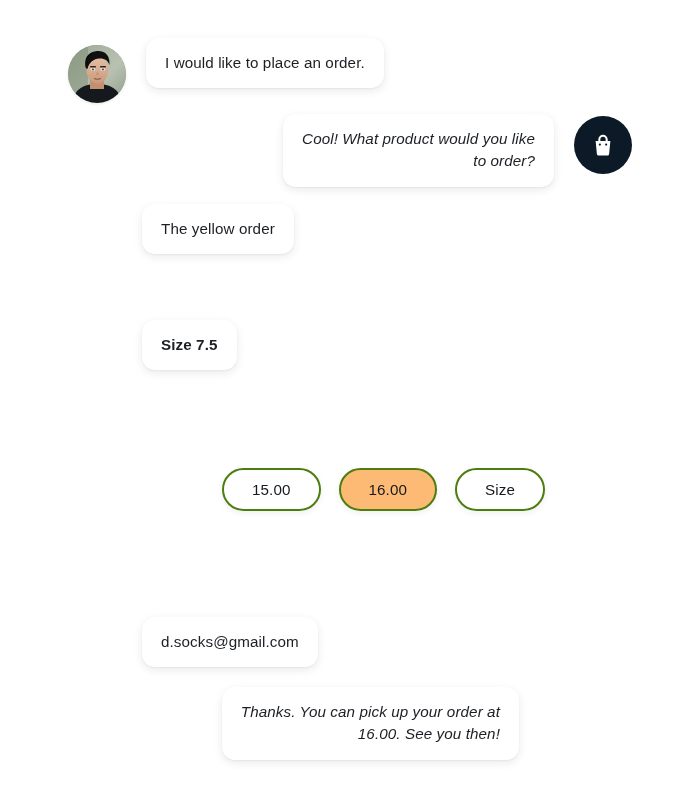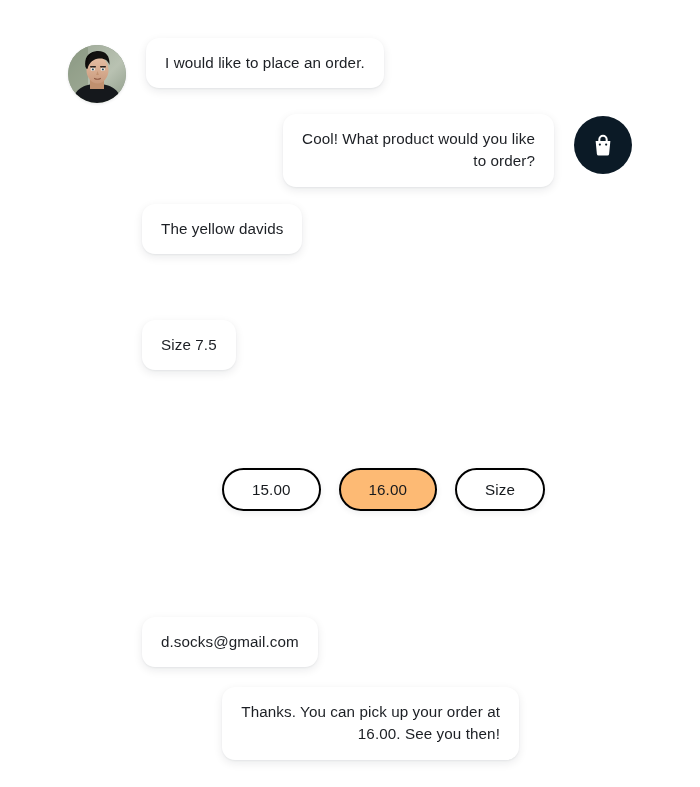--- a/index.html
+++ b/index.html
@@ -20,21 +20,21 @@
     background: #ffffff;
   }
 
   
   .row {
     position: absolute;
     display: flex;
     align-items: flex-start;
   }
   .row.left  { left: 68px; justify-content: flex-start; }
-  .row.right { right: 68px; justify-content: flex-end; flex-direction: row; }
+  .row.right { right: 68px; justify-content: flex-end; flex-direction: row; font-style: italic; }
 
   
   .avatar-user {
     width: 58px;
     height: 58px;
     border-radius: 50%;
     overflow: hidden;
     flex: 0 0 58px;
     margin-right: 20px;
     margin-top: 7px;
@@ -75,21 +75,21 @@
   .bubble.agent { text-align: right; }
   .bubble.user  { text-align: left; }
 
   
   .quick-replies {
     position: absolute;
     display: flex;
     gap: 18px;
   }
   .chip {
-    border: 2px solid #000000;
+    border: 2px solid #4d7c0f;
     background: #ffffff;
     color: #16191d;
     border-radius: 999px;
     font-family: "Liberation Sans", sans-serif;
     font-size: 15.2px;
     letter-spacing: .1px;
     padding: 12px 28px;
     cursor: pointer;
     line-height: 1;
     box-shadow: 0 2px 6px rgba(16,24,40,.07);
@@ -158,25 +158,25 @@
       <svg width="26" height="26" viewBox="0 0 24 24" aria-hidden="true">
         <path d="M5.2 8.2h13.6l-1.15 12.1a1.6 1.6 0 0 1-1.6 1.45H7.95a1.6 1.6 0 0 1-1.6-1.45L5.2 8.2Z" fill="#ffffff"></path>
         <path d="M8.6 9.1V6.9a3.4 3.4 0 0 1 6.8 0v2.2" stroke="#ffffff" stroke-width="1.9" fill="none" stroke-linecap="round"></path>
         <circle cx="9.1" cy="11.6" r="1" fill="#0b1a26"></circle>
         <circle cx="14.9" cy="11.6" r="1" fill="#0b1a26"></circle>
       </svg>
     </div>
   </div>
 
   <div class="row left" style="top:204px; left:142px;">
-    <div class="bubble user">The yellow davids</div>
+    <div class="bubble user">The yellow order</div>
   </div>
 
 
-  <div class="row left" style="top:320px; left:142px;">
+  <div class="row left" style="top:320px; left:142px;font-weight:bold;">
     <div class="bubble user">Size 7.5</div>
   </div>
 
 
   <div class="quick-replies" style="top:468px; left:222px;">
     <button class="chip">15.00</button>
     <button class="chip selected">16.00</button>
     <button class="chip">Size</button>
   </div>
 

